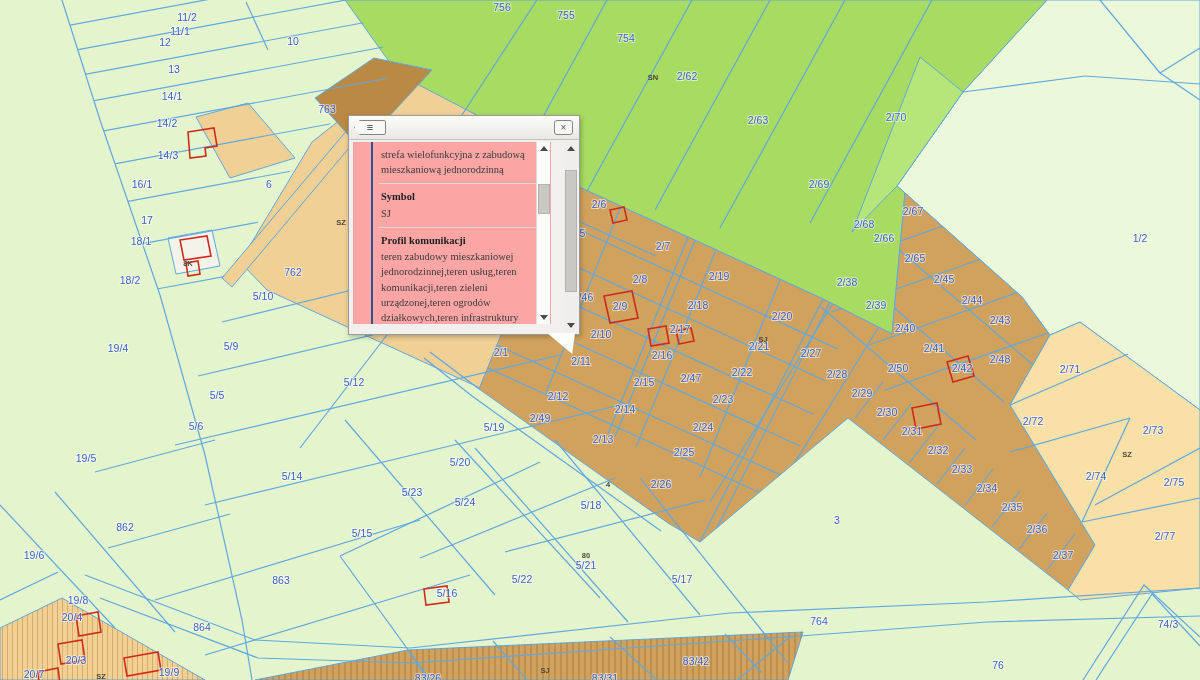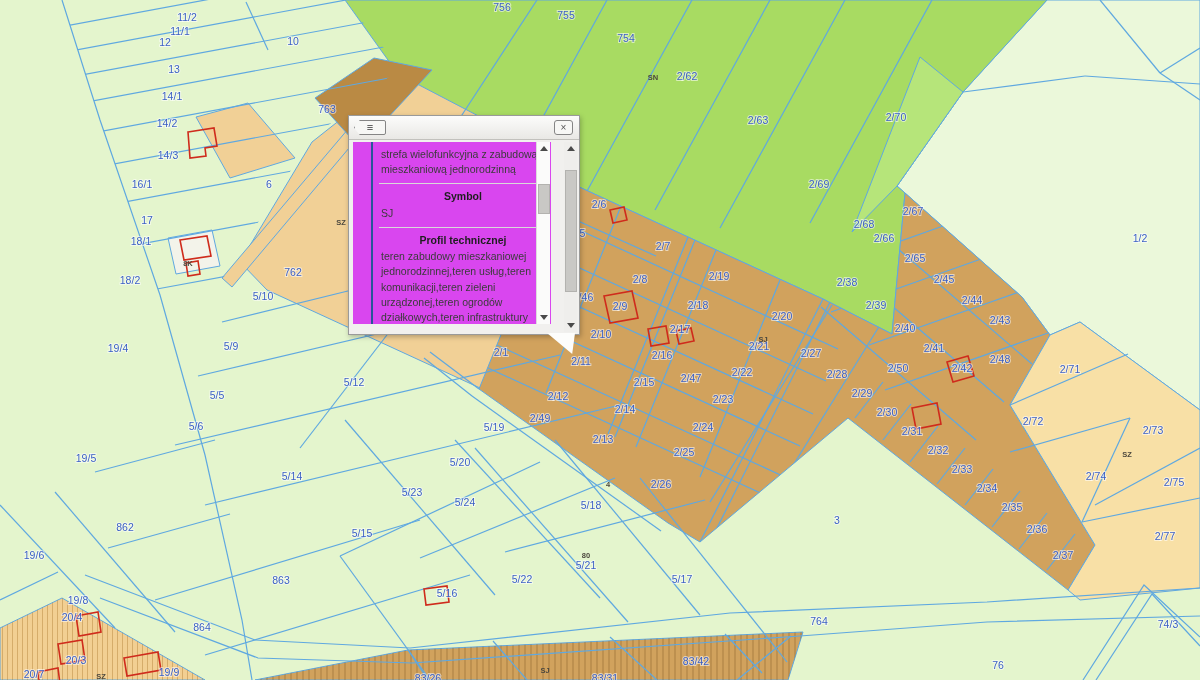--- a/index.html
+++ b/index.html
@@ -11,25 +11,25 @@
   .popup{position:absolute;left:348px;top:115px;width:230px;height:218px;background:#f1f0ee;
          border:1px solid #9a9a9a;box-shadow:1px 2px 5px rgba(0,0,0,0.25);z-index:10;}
   .popup-toolbar{position:absolute;left:0;top:0;right:0;height:23px;
     background:linear-gradient(#fcfcfb,#e9e8e5);border-bottom:1px solid #c2c1bd;}
   .list-btn{position:absolute;left:5px;top:4px;width:32px;height:15px;background:#f7f7f5;border:1px solid #858585;
     border-radius:2px;clip-path:polygon(0 50%,18% 0,100% 0,100% 100%,18% 100%);padding:0;cursor:pointer;
     font-size:11px;line-height:13px;color:#333;text-align:center;}
   .close-btn{position:absolute;right:6px;top:4px;width:19px;height:15px;background:#f7f7f5;border:1px solid #858585;
     border-radius:3px;padding:0;cursor:pointer;font-size:10px;line-height:12px;color:#555;text-align:center;}
   .popup-body{position:absolute;left:0;top:24px;right:0;bottom:0;}
-  .popup-content{position:absolute;left:4px;top:2px;right:28px;bottom:10px;background:#d946ef;overflow:hidden;}
+  .popup-content{position:absolute;left:4px;top:2px;right:28px;bottom:10px;background:#fca5a5;overflow:hidden;font-family:Liberation Serif, serif;}
   .accent{position:absolute;left:18px;top:0;bottom:0;width:2px;background:#2a5599;}
   .sections{position:absolute;left:26px;right:4px;top:0;}
   .sec{padding:5px 2px 6px 2px;border-bottom:1px solid #d9d9d9;font-size:10.5px;line-height:1.45;color:#3b3b3b;}
-  .sec .lbl{font-weight:bold;color:#1e1e1e;margin-bottom:1px;text-align:center;}
+  .sec .lbl{font-weight:bold;color:#1e1e1e;margin-bottom:1px;}
   .sbar{position:absolute;width:13px;background:#f3f3f1;}
   .sbar.inner{right:29px;top:2px;bottom:10px;border-left:1px solid #ddd;background:#fbfbfa;}
   .sbar.outer{right:2px;top:2px;bottom:2px;background:#efeeec;}
   .sb-up,.sb-dn{position:absolute;left:3px;width:0;height:0;border-left:4px solid transparent;border-right:4px solid transparent;}
   .sb-up{top:4px;border-bottom:5px solid #4a4a4a;}
   .sb-dn{bottom:4px;border-top:5px solid #4a4a4a;}
   .thumb{position:absolute;left:1px;width:10px;background:#c9c8c5;border:1px solid #b3b2af;}
   .inner .thumb{top:42px;height:28px;}
   .outer .thumb{top:28px;height:120px;}
   .popup-tail{position:absolute;left:198px;top:217px;width:28px;height:21px;background:#fdfdfc;
@@ -324,21 +324,21 @@
         <div class="accent"></div>
         <div class="sections">
           <div class="sec">
             <div>strefa wielofunkcyjna z zabudową mieszkaniową jednorodzinną</div>
           </div>
           <div class="sec">
             <div class="lbl">Symbol</div>
             <div>SJ</div>
           </div>
           <div class="sec">
-            <div class="lbl">Profil technicznej</div>
+            <div class="lbl">Profil komunikacji</div>
             <div>teren zabudowy mieszkaniowej jednorodzinnej,teren usług,teren komunikacji,teren zieleni urządzonej,teren ogrodów działkowych,teren infrastruktury technicznej</div>
           </div>
         </div>
       </div>
       <div class="sbar inner">
         <div class="sb-up"></div>
         <div class="thumb"></div>
         <div class="sb-dn"></div>
       </div>
       <div class="sbar outer">

